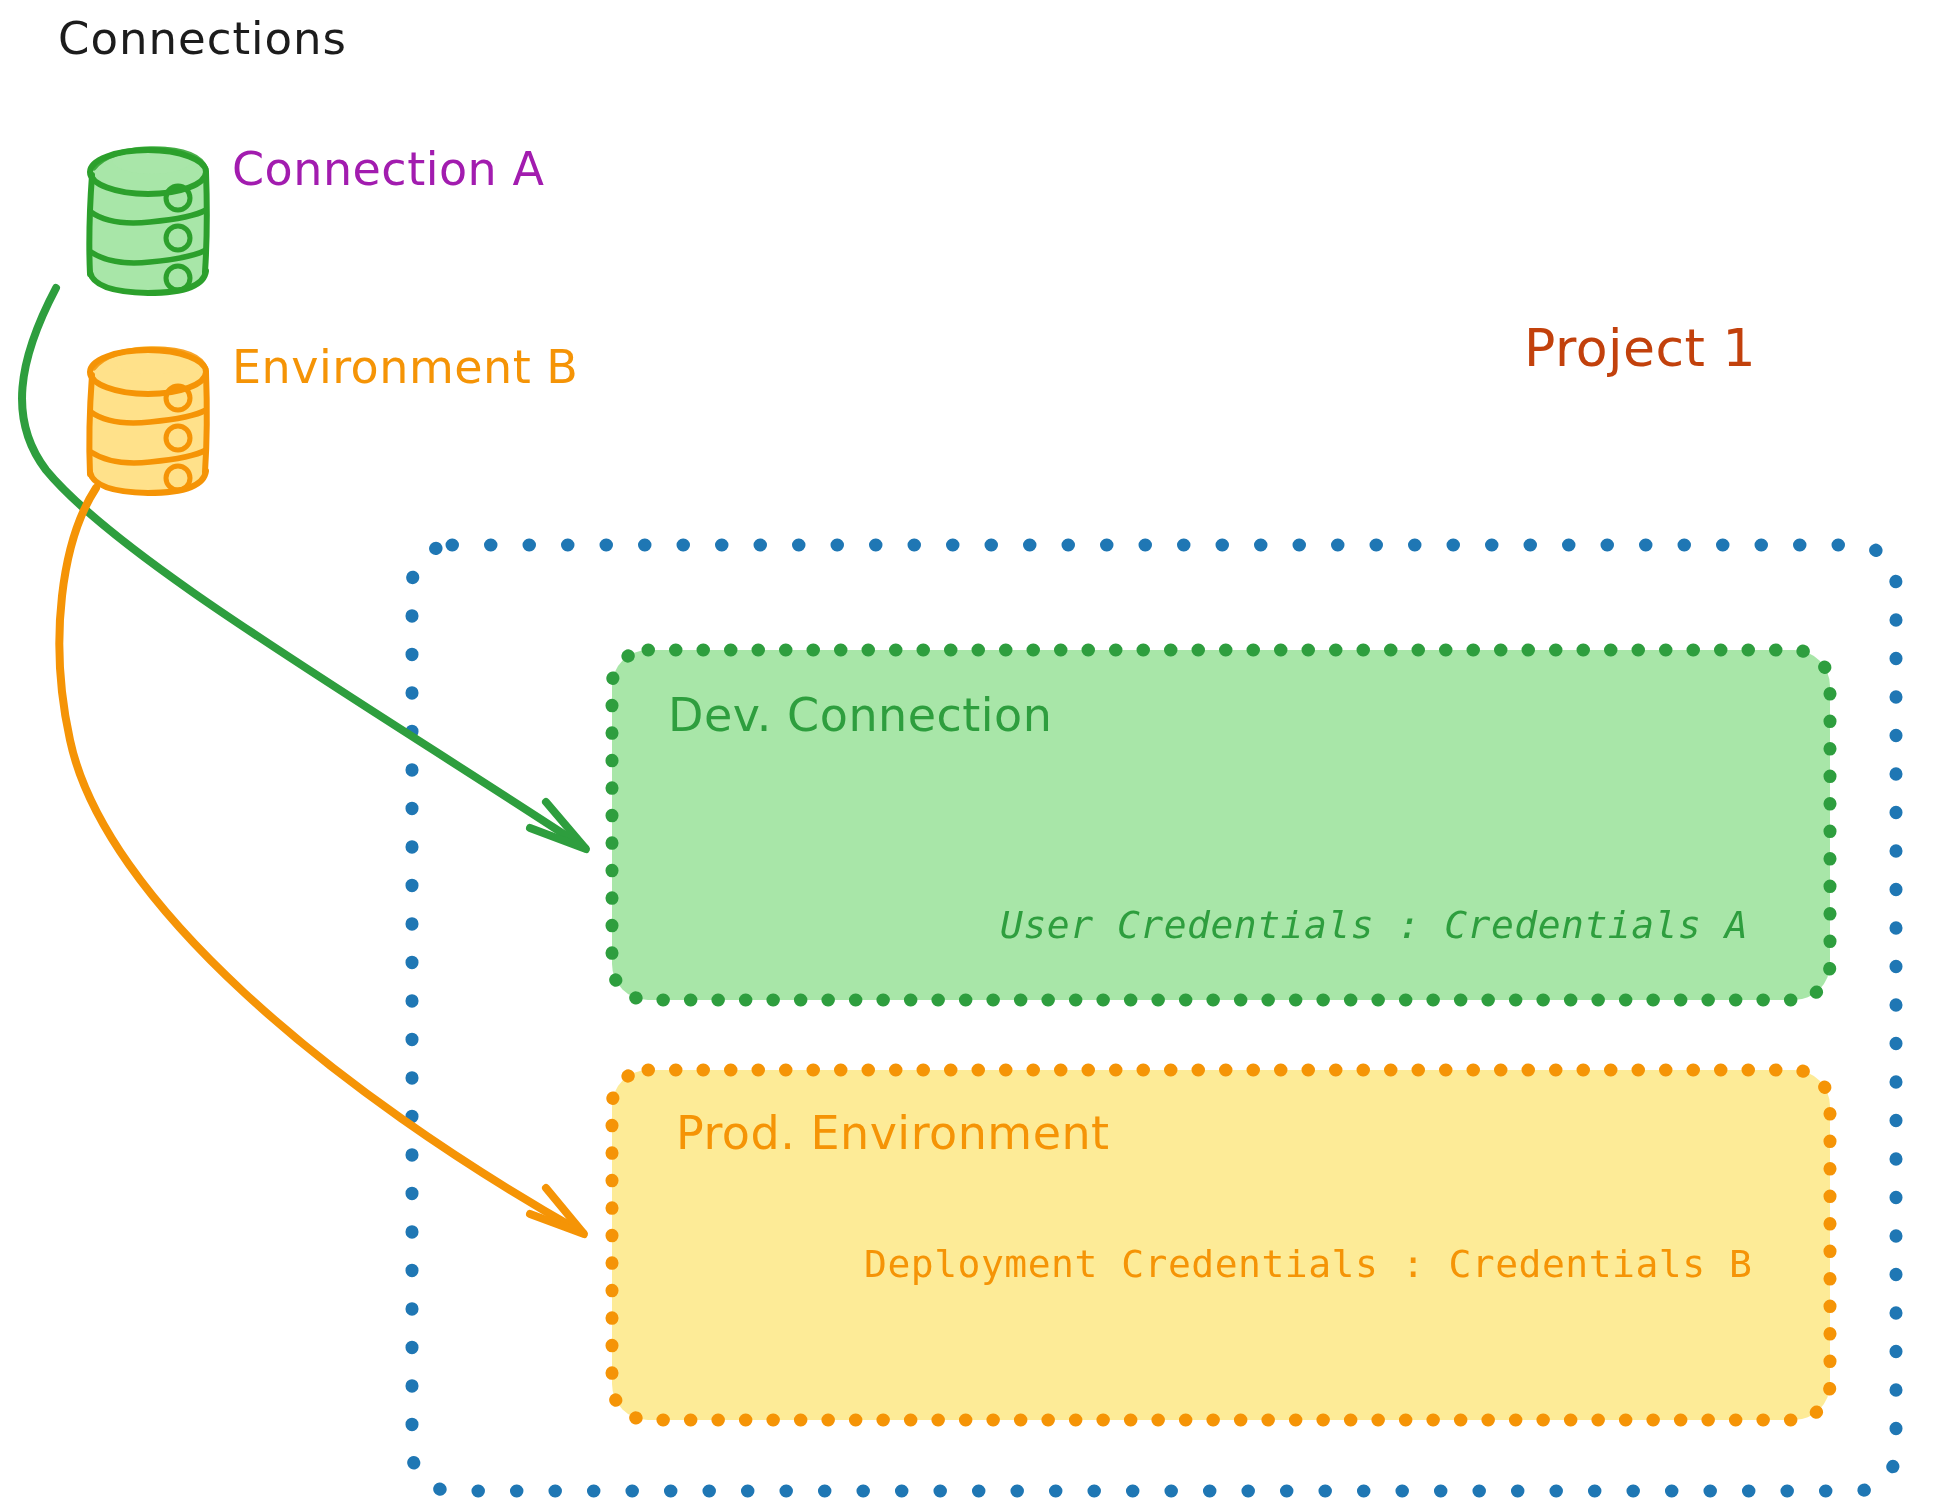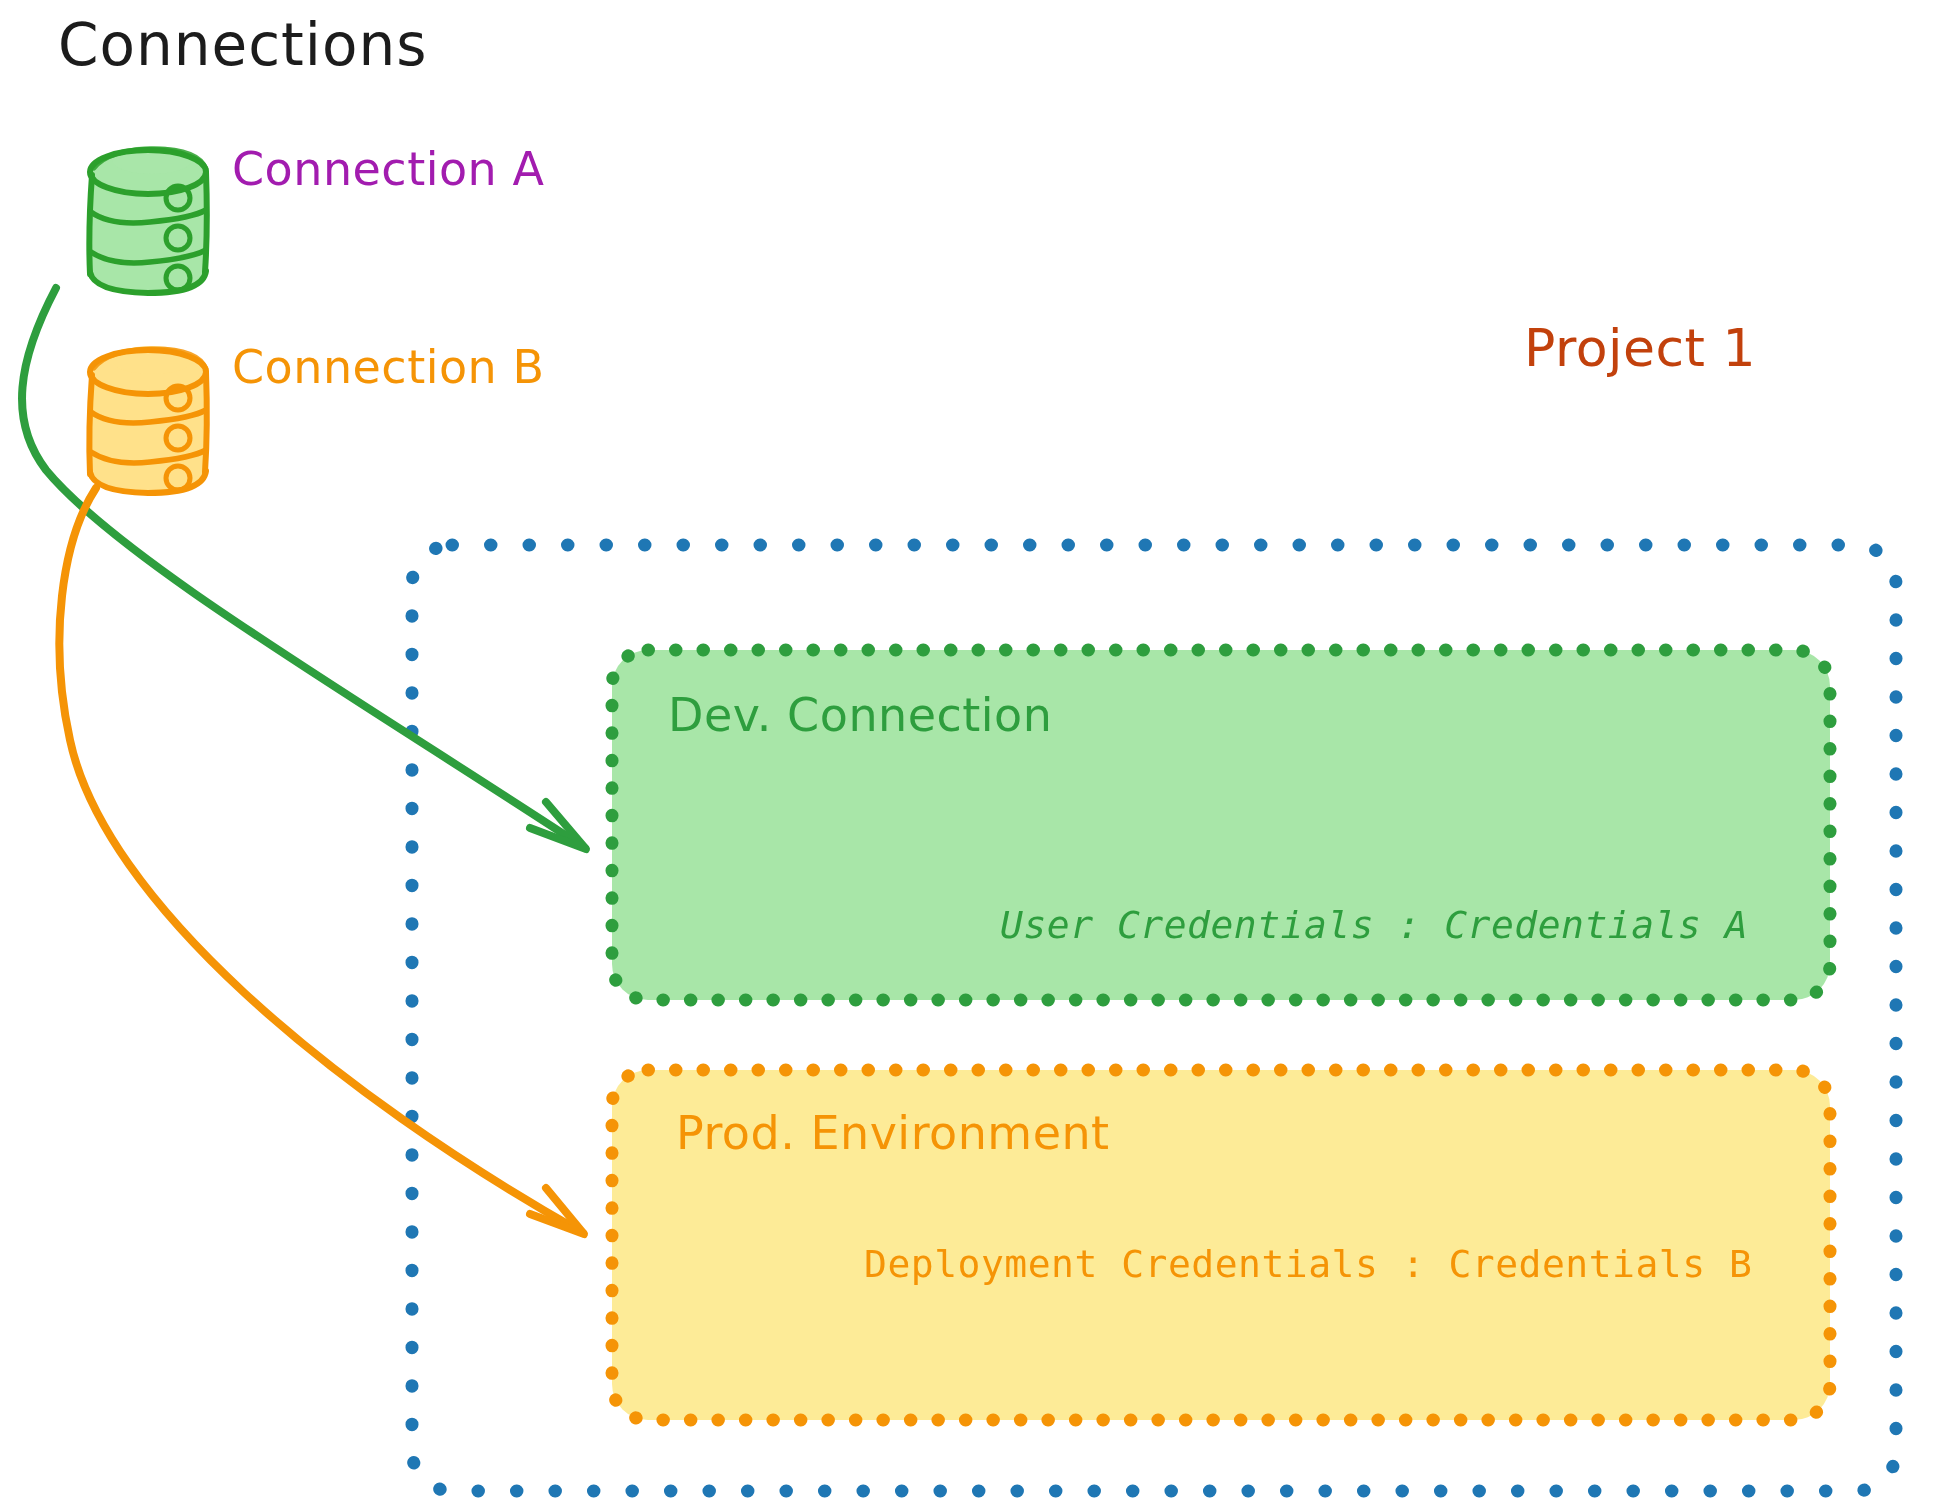--- a/index.html
+++ b/index.html
@@ -37,21 +37,21 @@
     letter-spacing: 0.5px;
   }
   .mono {
     font-family: "DejaVu Sans Mono", monospace;
     font-weight: 400;
     letter-spacing: 0.5px;
   }
   #title-connections {
     left: 58px;
     top: 16px;
-    font-size: 58px;
+    font-size: 45px;
     color: #1c1c1c;
     letter-spacing: 1px;
   }
   #label-connection-a {
     left: 232px;
     top: 146px;
     font-size: 46px;
     color: #a21caf;
   }
   #label-connection-b {
@@ -153,21 +153,21 @@
       <path d="M96,488 C62,540 48,640 70,740 C104,900 330,1090 583,1233" fill="none" stroke="#f59406" stroke-width="8" stroke-linecap="round"></path>
       <path d="M530,1214 L584,1234 L546,1188" fill="none" stroke="#f59406" stroke-width="8" stroke-linecap="round" stroke-linejoin="round"></path>
     </g>
 
   </svg>
 
   <div class="lbl hand" id="title-connections">Connections</div>
 
   <div class="lbl hand" id="label-connection-a">Connection A</div>
 
-  <div class="lbl hand" id="label-connection-b">Connection B</div>
+  <div class="lbl hand" id="label-connection-b">Environment B</div>
 
   <div class="lbl hand" id="label-project-1">Project 1</div>
 
   <div class="lbl hand" id="label-dev-env">Dev. Connection</div>
 
   <div class="lbl mono" id="label-dev-credentials">User Credentials : Credentials A</div>
 
   <div class="lbl mono" id="label-prod-credentials">Deployment Credentials : Credentials B</div>
 
   <div class="lbl hand" id="label-prod-env">Prod. Environment</div>

